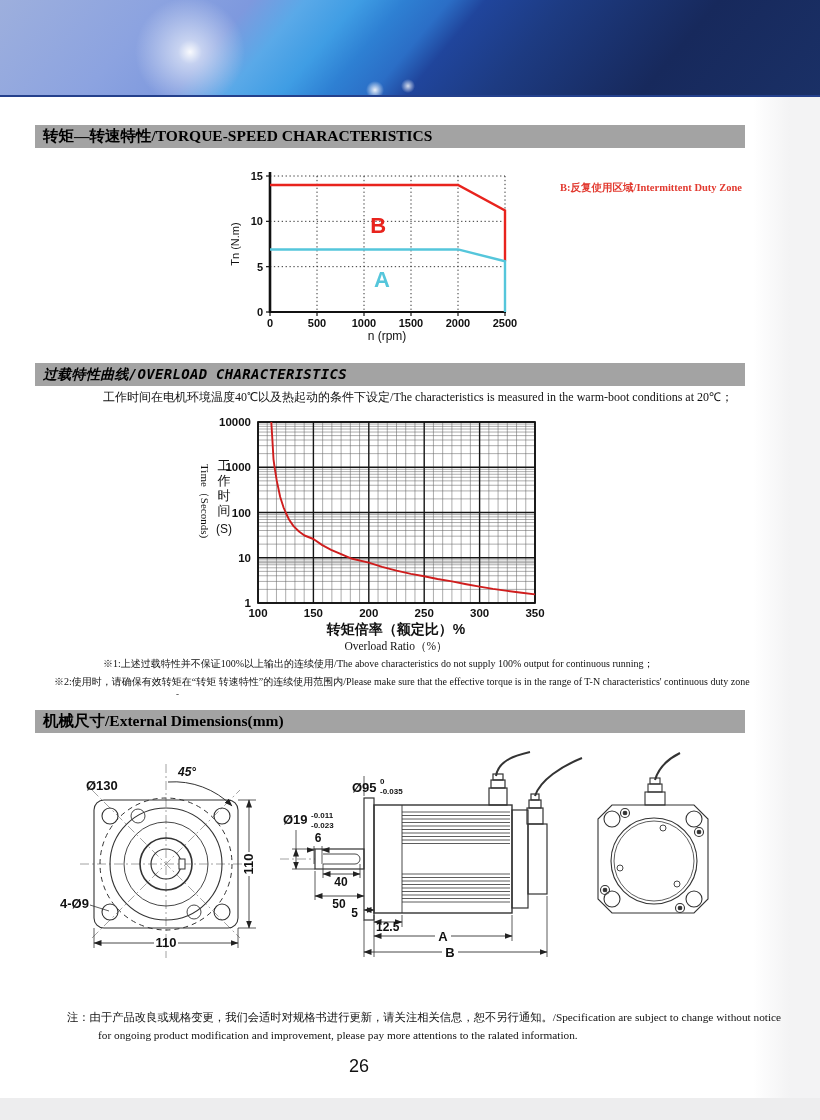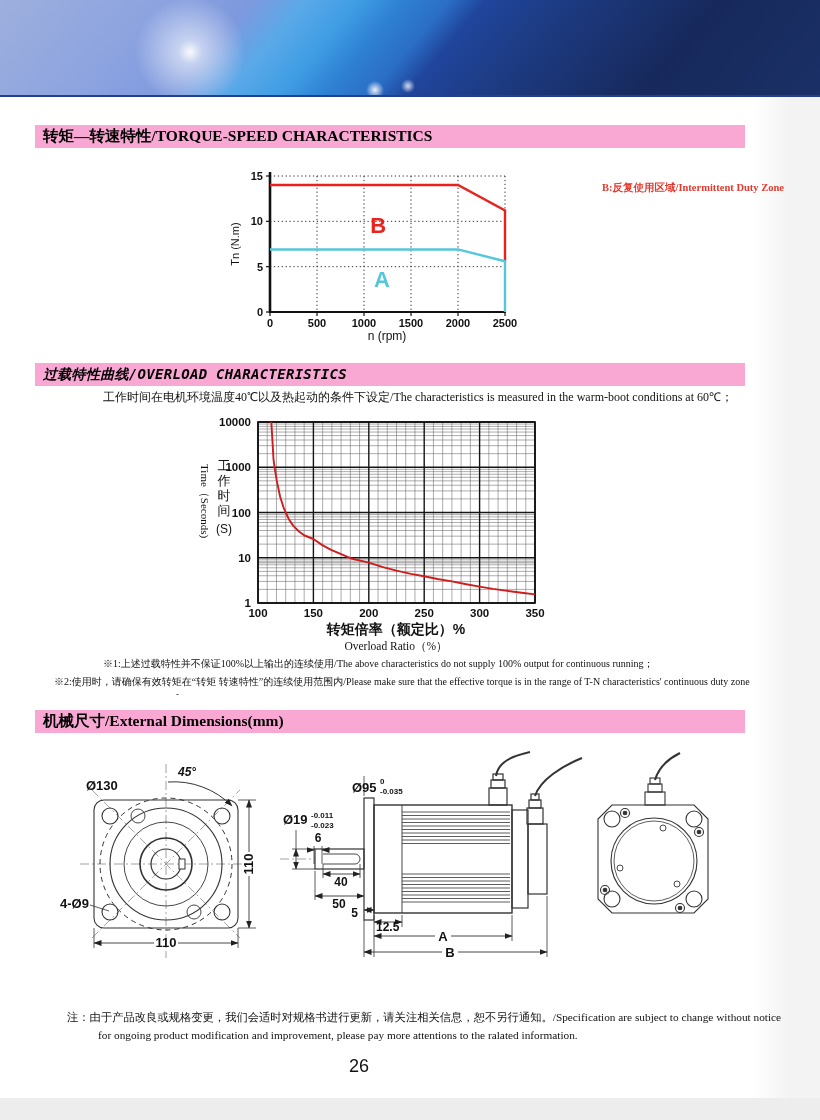--- a/index.html
+++ b/index.html
@@ -16,21 +16,21 @@
         #9dafdd 0%, #8ca3e0 18%, #7e99de 28%,
         #5aa9e8 34%, #3f9de4 40%,
         #2e80d3 45%, #2b6ec6 50%,
         #20459c 54%, #1d3b82 63%,
         #17295c 80%, #1a3066 100%);
     border-bottom:2px solid #24408c;}
   .side-strip{left:753px;top:97px;width:67px;height:1023px;
     background:linear-gradient(to right,#ffffff,#f3f3f4 55%);}
   .bottom-strip{left:0;top:1098px;width:820px;height:22px;background:#ededee;}
   
-  .secbar{left:35px;width:710px;height:23px;background:#f9a8d4;
+  .secbar{left:35px;width:710px;height:23px;background:#a3a3a3;
     display:flex;align-items:center;padding-left:8px;box-sizing:border-box;}
   .secbar .t{font-family:"Liberation Serif",serif;font-weight:bold;font-size:15.5px;
     color:#000;white-space:nowrap;}
   .secbar.mono .t{font-family:"DejaVu Sans Mono",monospace;font-size:14px;letter-spacing:.3px;font-style:italic;}
   
   .legend{left:560px;top:176px;width:200px;font-family:"Liberation Serif",serif;
     font-weight:bold;font-size:10.5px;line-height:24px;white-space:nowrap;}
   
   .serif{font-family:"Liberation Serif",serif;}
   .subtitle{left:103px;top:388px;font-size:12px;white-space:nowrap;}
@@ -84,27 +84,27 @@
     <text x="35" y="14" text-anchor="end" font-size="11" font-weight="bold" fill="#111">15</text>
     <polyline points="42,19.066666666666663 230,19.066666666666663 277,44.45333333333335 277,95.22666666666667" fill="none" stroke="#e8231d" stroke-width="2.4"></polyline>
     <polyline points="42,83.44 230,83.44 277,95.22666666666667 277,146" fill="none" stroke="#55c6db" stroke-width="2.4"></polyline>
     <text x="150.10000000000002" y="67.12" text-anchor="middle" font-size="22" fill="#e8231d" font-weight="bold">B</text>
     <text x="153.86" y="120.61333333333334" text-anchor="middle" font-size="22" fill="#55c6db" font-weight="bold">A</text>
     <text x="159" y="174" text-anchor="middle" font-size="12" fill="#111">n (rpm)</text>
     <text x="11" y="78" text-anchor="middle" font-size="11" fill="#111" transform="rotate(-90 11 78)">Tn (N.m)</text>
   </svg>
 
 <div class="abs legend">
-  <div style="color: rgb(226, 58, 48); margin-left: 42px;">B:反复使用区域/Intermittent Duty Zone</div>
+  <div style="color: rgb(226, 58, 48);">B:反复使用区域/Intermittent Duty Zone</div>
 </div>
 
 <div class="abs secbar mono" style="top:363px">
   <span class="t">过载特性曲线/OVERLOAD CHARACTERISTICS</span>
 </div>
-<div class="abs serif subtitle">工作时间在电机环境温度40℃以及热起动的条件下设定/The characteristics is measured in the warm-boot conditions at 60℃；</div>
+<div class="abs serif subtitle">工作时间在电机环境温度40℃以及热起动的条件下设定/The characteristics is measured in the warm-boot conditions at 20℃；</div>
 
 <svg id="overload-chart" class="abs" style="left:183px;top:406px" width="375" height="252">
     <line x1="75" y1="183.37839269620486" x2="352" y2="183.37839269620486" stroke="#666" stroke-width="0.55"></line>
     <line x1="75" y1="175.41026322393526" x2="352" y2="175.41026322393526" stroke="#666" stroke-width="0.55"></line>
     <line x1="75" y1="169.7567853924097" x2="352" y2="169.7567853924097" stroke="#666" stroke-width="0.55"></line>
     <line x1="75" y1="165.37160730379514" x2="352" y2="165.37160730379514" stroke="#666" stroke-width="0.55"></line>
     <line x1="75" y1="161.78865592014012" x2="352" y2="161.78865592014012" stroke="#666" stroke-width="0.55"></line>
     <line x1="75" y1="158.75931368935488" x2="352" y2="158.75931368935488" stroke="#666" stroke-width="0.55"></line>
     <line x1="75" y1="156.13517808861457" x2="352" y2="156.13517808861457" stroke="#666" stroke-width="0.55"></line>
     <line x1="75" y1="153.82052644787055" x2="352" y2="153.82052644787055" stroke="#666" stroke-width="0.55"></line>

